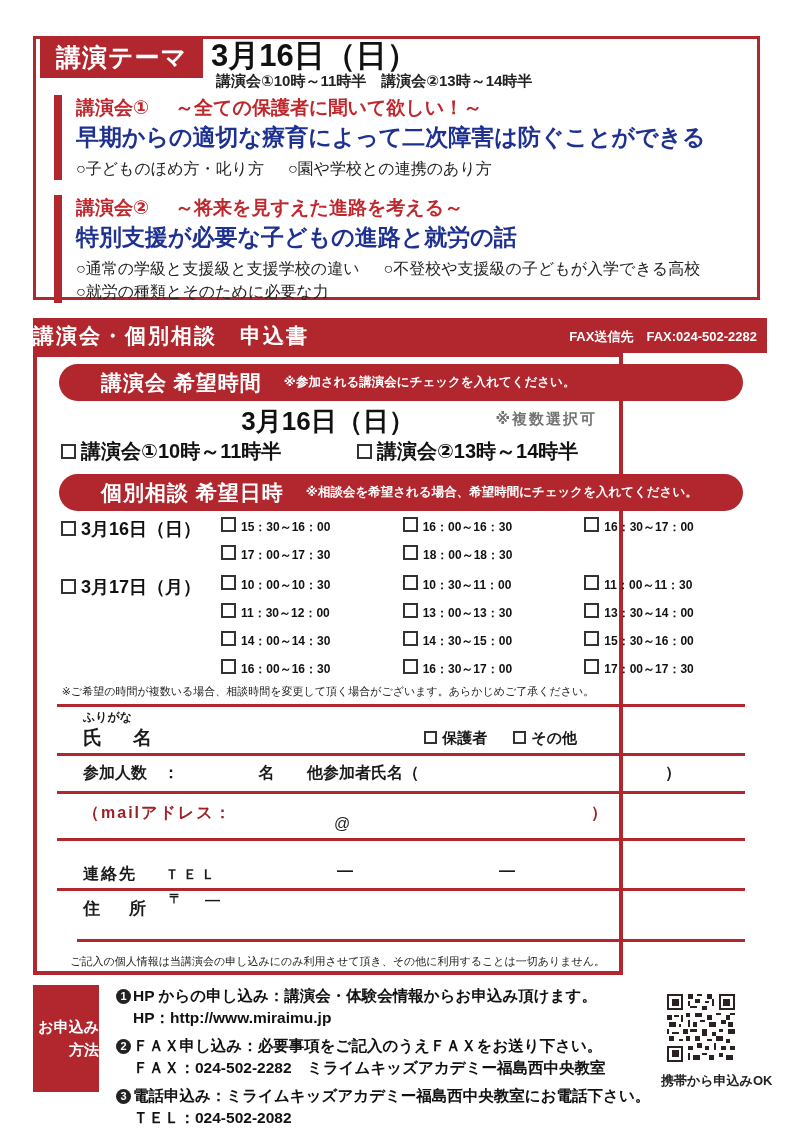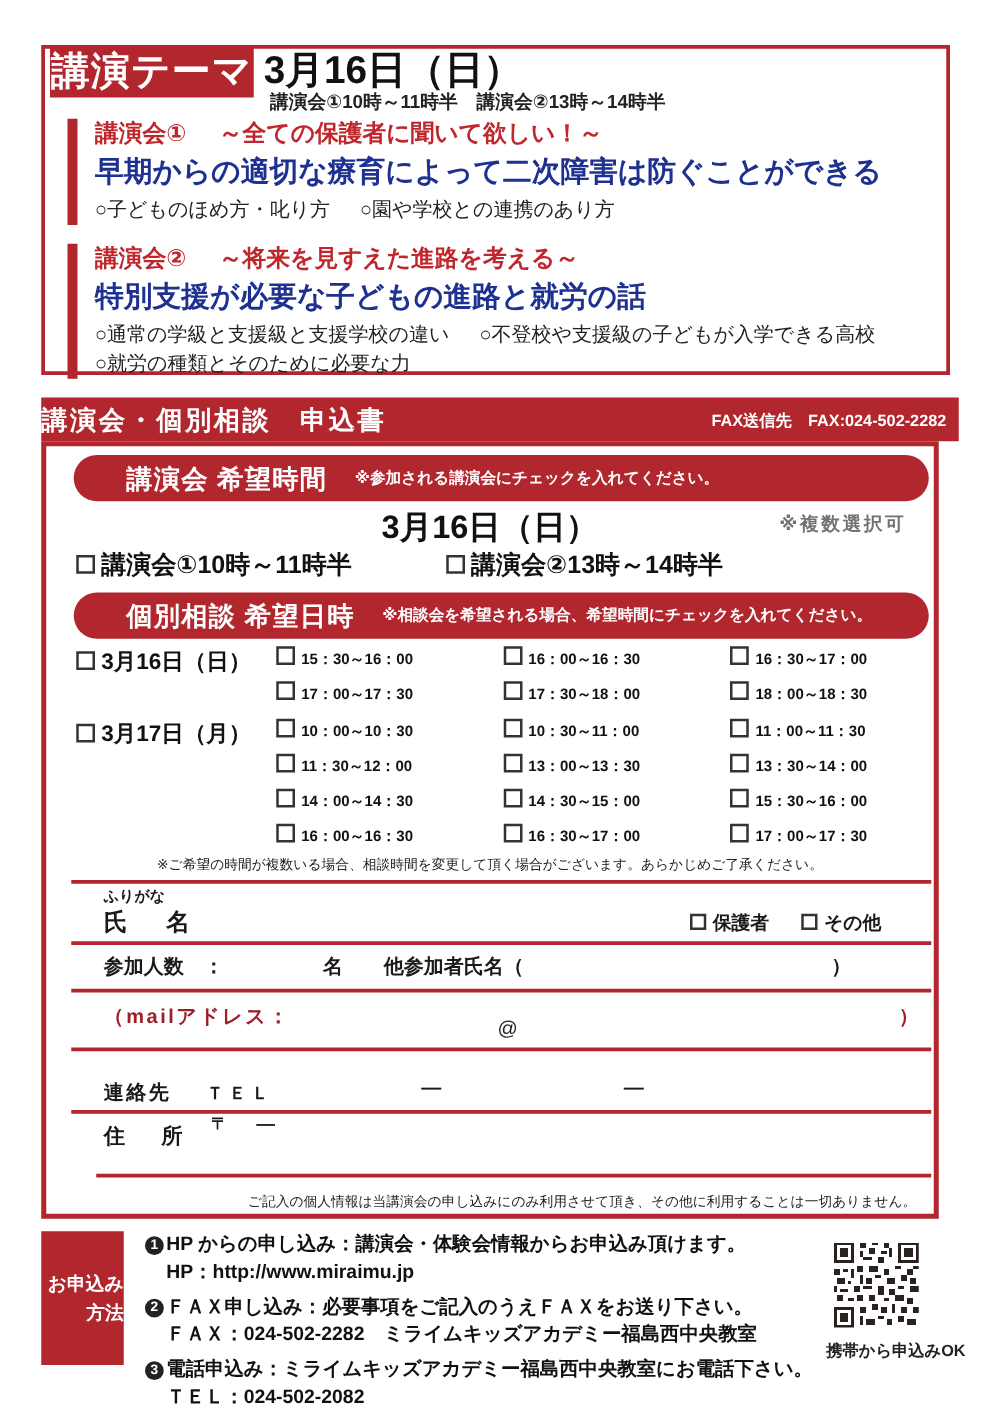--- a/index.html
+++ b/index.html
@@ -11,21 +11,21 @@
   }
   .page { position:absolute; inset:0; background:#fff; }
 
   
   .theme-box {
     position:absolute; left:33px; top:36px; width:727px; height:264px;
     border:3px solid #b2262e; background:#fff;
   }
   .theme-label {
     position:absolute; left:4px; top:-3px; width:163px; height:42px;
-    background:#b2262e; color:#fff; font-weight:bold; font-size:31px;
+    background:#b2262e; color:#fff; font-weight:bold; font-size:25px;
     display:flex; align-items:center; justify-content:center; letter-spacing:1px;
   }
   .theme-date {
     position:absolute; left:175px; top:-4px; font-size:31px; font-weight:bold; color:#111;
   }
   .theme-subtitle {
     position:absolute; left:180px; top:33px; font-size:15px; font-weight:bold; color:#222;
   }
   .session {
     position:absolute; left:18px; border-left:8px solid #b2262e; padding-left:14px;
@@ -44,21 +44,21 @@
   .banner-title {
     position:absolute; left:0; right:0; text-align:left;
     top:4px; font-size:21px; font-weight:bold; letter-spacing:2px;
   }
   .banner-fax {
     position:absolute; right:10px; top:10px; font-size:13px; font-weight:bold;
   }
 
   
   .form-box {
-    position:absolute; left:33px; top:353px; width:718px; height:622px;
+    position:absolute; left:33px; top:353px; width:590px; height:622px;
     border:4px solid #b2262e; background:#fff;
   }
   .pill {
     position:absolute; left:22px; width:684px; height:37px;
     background:#b2262e; border-radius:19px; color:#fff;
     display:flex; align-items:center;
   }
   .pill .pill-title { font-size:21px; font-weight:bold; margin-left:42px; letter-spacing:1px; }
   .pill .pill-note  { font-size:12.5px; font-weight:bold; margin-left:22px; }
   .form-date {
@@ -193,21 +193,20 @@
     </div>
 
     <div class="day-label" style="top:160px;"><span class="checkbox"></span><span>3月16日（日）</span></div>
     <div class="slot-row" style="top:160px;">
       <span class="slot"><span class="checkbox"></span><span>15：30～16：00</span></span>
       <span class="slot"><span class="checkbox"></span><span>16：00～16：30</span></span>
       <span class="slot"><span class="checkbox"></span><span>16：30～17：00</span></span>
     </div>
     <div class="slot-row" style="top:188px;">
       <span class="slot"><span class="checkbox"></span><span>17：00～17：30</span></span>
-      <span class="slot"><span class="checkbox"></span><span>17：30～18：00</span></span>
       <span class="slot"><span class="checkbox"></span><span>18：00～18：30</span></span>
     </div>
 
     <div class="day-label" style="top:218px;"><span class="checkbox"></span><span>3月17日（月）</span></div>
     <div class="slot-row" style="top:218px;">
       <span class="slot"><span class="checkbox"></span><span>10：00～10：30</span></span>
       <span class="slot"><span class="checkbox"></span><span>10：30～11：00</span></span>
       <span class="slot"><span class="checkbox"></span><span>11：00～11：30</span></span>
     </div>
     <div class="slot-row" style="top:246px;">

